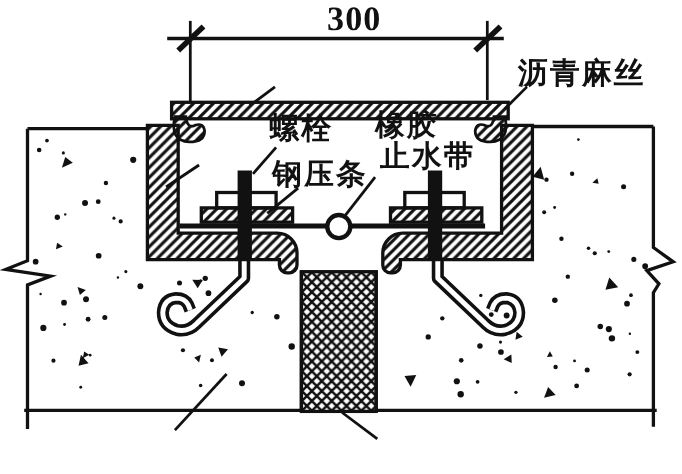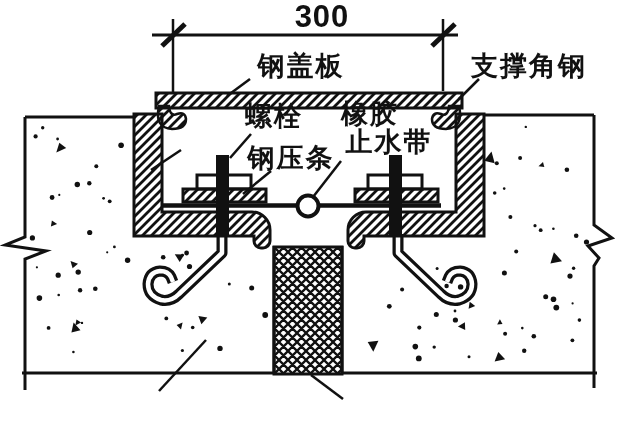--- a/index.html
+++ b/index.html
@@ -6,21 +6,21 @@
   .canvas{
     position:relative;
     width:620px;height:431px;
     background:#ffffff;
     overflow:hidden;
     font-family:"Liberation Sans", sans-serif;
   }
   .canvas svg{position:absolute;left:0;top:0;}
   .lbl{
     position:absolute;
-    font-family:Liberation Sans, sans-serif;
+    font-family:Liberation Serif, serif;
     font-weight:bold;
     font-size:27px;
     line-height:1.05;
     letter-spacing:2px;
     color:#111;
     white-space:nowrap;
     transform:translateX(-50%);
   }
   #lbl-300{font-size:31px;letter-spacing:1px;left:322px;top:1px;}
   #lbl-cover{left:301px;top:52px;}
@@ -207,20 +207,19 @@
     <line x1="181" y1="150" x2="151" y2="170"></line>
     <line x1="251" y1="134" x2="230" y2="158"></line>
     <line x1="271" y1="171" x2="243" y2="194"></line>
     <line x1="341" y1="161" x2="313" y2="197"></line>
     <line x1="159" y1="391" x2="206" y2="340"></line>
     <line x1="311" y1="375" x2="343" y2="399"></line>
   </g>
 </svg>
 
 <div class="lbl" id="lbl-300">300</div>
-<div class="lbl" id="lbl-cover">钢盖板</div>
-<div class="lbl" id="lbl-support">支撑角钢</div>
+<div class="lbl" id="lbl-support">沥青麻丝</div>
 <div class="lbl" id="lbl-strip">钢压条</div>
 <div class="lbl" id="lbl-bolt">螺栓</div>
 <div class="lbl" id="lbl-rubber1">橡胶</div>
 <div class="lbl" id="lbl-rubber2">止水带</div>
 
 </div>
 
 </body></html>

